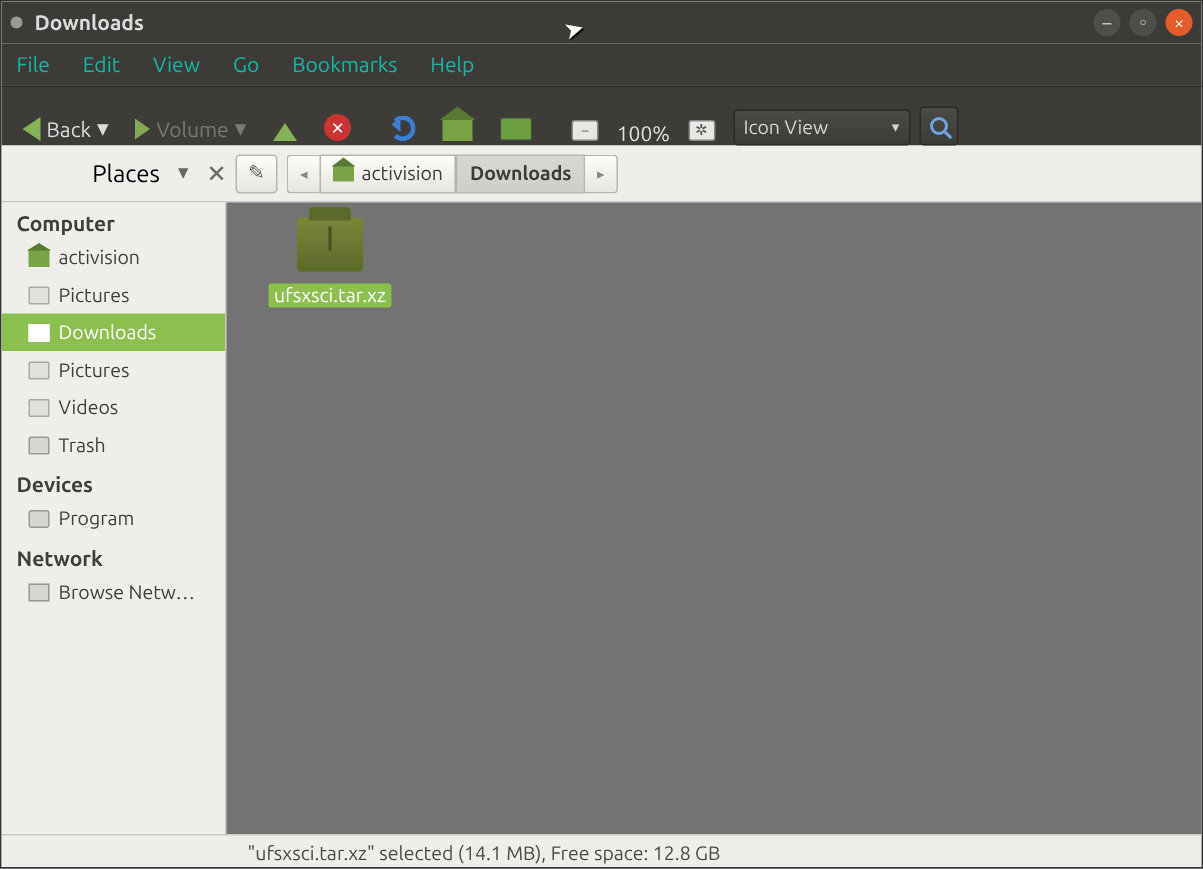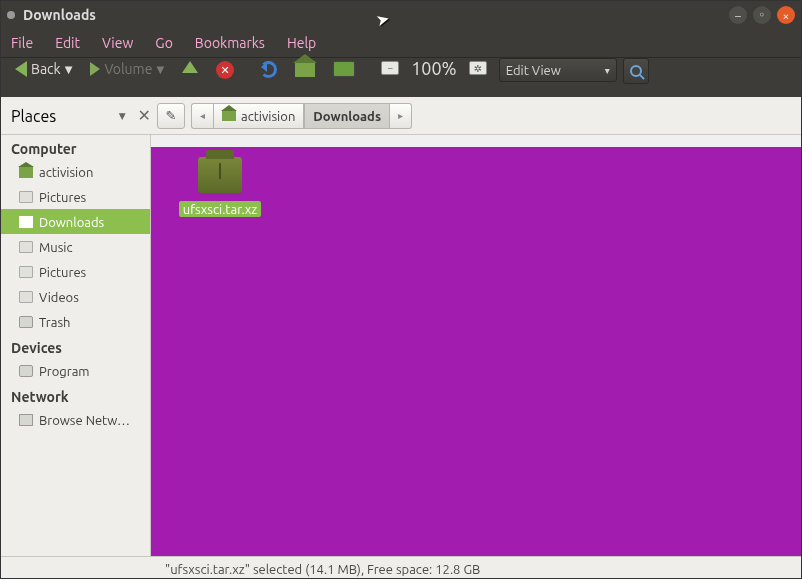--- a/index.html
+++ b/index.html
@@ -6,40 +6,40 @@
 body { width: 802px; height: 579px; background: #f0f0f0; overflow: hidden; border: 1px solid #333; }
 
 .titlebar { height: 28px; background: linear-gradient(#3c3b37, #3c3b37); display: flex; align-items: center; padding: 0 6px; color: #dcdcdc; font-size: 14px; }
 .titlebar .tb-dot { width: 8px; height: 8px; border-radius: 50%; background: #999; margin-right: 8px; }
 .titlebar .tb-title { font-weight: bold; flex: 1; }
 .titlebar .winbtn { width: 18px; height: 18px; border-radius: 50%; margin-left: 6px; display: flex; align-items: center; justify-content: center; font-size: 12px; }
 .winbtn.min { background: #4f4f49; color: #ddd; }
 .winbtn.max { background: #4f4f49; color: #ddd; }
 .winbtn.close { background: #e55c29; color: #fff; }
 
-.menubar { height: 28px; background: #3c3b37; display: flex; align-items: center; padding: 0 6px; color: #f9a8d4; font-size: 14px; gap: 14px; }
+.menubar { height: 28px; background: #3c3b37; display: flex; align-items: center; padding: 0 6px; color: #14b8a6; font-size: 14px; gap: 14px; }
 .menubar span { padding: 2px 4px; }
 
-.toolbar { height: 40px; background: #3d3c38; display: flex; align-items: flex-start; padding: 0 8px; gap: 6px; color: #ddd; border-top: 1px solid #2a2a26; }
+.toolbar { height: 40px; background: #3d3c38; display: flex; align-items: flex-end; padding: 0 8px; gap: 6px; color: #ddd; border-top: 1px solid #2a2a26; }
 .tb-item { display: flex; align-items: center; gap: 4px; padding: 3px 6px; font-size: 14px; border-radius: 3px; }
 .tb-item.disabled { color: #7a7974; }
 .tb-arrow { font-size: 10px; }
 .tb-sep { width: 2px; }
 .icon { display: inline-flex; align-items: center; justify-content: center; }
 .icon-back { width: 0; height: 0; border-right: 12px solid #87b158; border-top: 8px solid transparent; border-bottom: 8px solid transparent; }
 .icon-fwd-sm { width: 0; height: 0; border-left: 10px solid #83a85a; border-top: 7px solid transparent; border-bottom: 7px solid transparent; }
 .icon-up { width: 0; height: 0; border-bottom: 12px solid #87b158; border-left: 8px solid transparent; border-right: 8px solid transparent; }
 .icon-stop { width: 18px; height: 18px; border-radius: 50%; background: #c33; color: #fff; font-size: 11px; display: flex; align-items: center; justify-content: center; font-weight: bold; }
 .icon-reload { width: 17px; height: 17px; border: 3px solid #3b7fd6; border-left-color: transparent; border-radius: 50%; position: relative; }
 .icon-reload::after { content: ""; position: absolute; top: -2px; left: -2px; border-top: 5px solid transparent; border-bottom: 5px solid transparent; border-right: 6px solid #3b7fd6; }
 .icon-home { width: 20px; height: 16px; background: #7aa246; position: relative; }
 .icon-home::before { content: ""; position: absolute; top: -7px; left: -2px; width: 0; height: 0; border-bottom: 9px solid #5a7a33; border-left: 12px solid transparent; border-right: 12px solid transparent; }
 .icon-monitor { width: 22px; height: 16px; background: #6b9e3f; border: 1px solid #444; border-radius: 2px; }
 .icon-square { width: 18px; height: 14px; background: #e7e7e3; border: 1px solid #888; border-radius: 2px; position: relative; font-size: 9px; color: #555; display: flex; align-items: center; justify-content: center; }
-.zoom { font-size: 18px; color: #e0e0dc; }
+.zoom { font-size: 14px; color: #e0e0dc; }
 .icon-gear { width: 18px; height: 14px; background: #e7e7e3; border: 1px solid #888; border-radius: 2px; position: relative; display:flex;align-items:center;justify-content:center;font-size:10px;color:#555;}
 .view-select { flex: 0 0 118px; height: 24px; background: linear-gradient(#4b4a45,#3c3b37); border: 1px solid #2a2a26; border-radius: 3px; display: flex; align-items: center; padding: 0 6px; font-size: 13px; color: #d6d6d0; justify-content: space-between; }
 .search-btn { width: 26px; height: 26px; background: linear-gradient(#4b4a45,#3c3b37); border: 1px solid #2a2a26; border-radius: 3px; display: flex; align-items: center; justify-content: center; }
 .icon-search { width: 12px; height: 12px; border: 2px solid #6fa4dc; border-radius: 50%; position: relative; }
 .icon-search::after { content: ""; position: absolute; width: 6px; height: 2px; background: #6fa4dc; transform: rotate(45deg); bottom: -3px; right: -5px; }
 
 .pathbar { height: 38px; background: #efeeeb; border-bottom: 1px solid #c9c8c3; display: flex; align-items: center; padding: 0 10px; gap: 6px; }
 .pathbar .edit-btn { width: 28px; height: 26px; background: linear-gradient(#fdfdfb,#e6e5e0); border: 1px solid #b5b4ae; border-radius: 3px; display:flex;align-items:center;justify-content:center;font-size:13px;color:#555;}
 .pathbar .chevbtn { width: 22px; height: 26px; background: linear-gradient(#fdfdfb,#e6e5e0); border: 1px solid #b5b4ae; display:flex;align-items:center;justify-content:center;font-size:10px;color:#888;}
 .pathbar .chevbtn.l { border-radius: 3px 0 0 3px; border-right: none; }
@@ -59,21 +59,21 @@
 .place .eject { position:absolute; right:8px; font-size:11px; color:#666;}
 .place .pi { width: 14px; height: 12px; flex-shrink: 0; }
 .pi.home { background: #7aa246; position:relative;} .pi.home::before{content:"";position:absolute;top:-4px;left:-1px;border-bottom:5px solid #5a7a33;border-left:8px solid transparent;border-right:8px solid transparent;}
 .pi.folder { background:#e1e1dc;border:1px solid #aaa;border-radius:1px;}
 .pi.drive { background:#d7d7d2;border:1px solid #999;border-radius:2px;}
 .pi.download { background:#e1e1dc;border:1px solid #aaa;position:relative;}
 .pi.download.sel{background:#fff;border-color:#fff;}
 .pi.trash { background:#d7d7d2;border:1px solid #999;border-radius:2px 2px 1px 1px;}
 .pi.net { background:#d7d7d2;border:1px solid #999;}
 
-.content { flex: 1; background: #a21caf; position: relative; padding: 12px; margin-top: 12px; }
+.content { flex: 1; background: #737373; position: relative; padding: 12px; }
 .fileicon { width: 90px; text-align: center; position: absolute; left: 24px; top: 6px; }
 .archive { width: 44px; height: 36px; background: linear-gradient(#7a873a,#5c6a29); margin: 4px auto 6px; border-radius: 3px; position: relative; }
 .archive::before { content:""; position:absolute; top:-7px; left:8px; width:28px; height:9px; background:#5c6a29; border-radius:3px 3px 0 0;}
 .archive::after { content:""; position:absolute; top:6px; left:50%; width:2px; height:16px; background:#454f1f; transform:translateX(-50%); box-shadow: 0 18px 0 2px rgba(0,0,0,0);}
 .filename { display:inline-block; background:#8cbf4d; color:#fff; font-size:13px; padding:1px 4px; border-radius:2px;}
 
 .statusbar { height: 24px; background: #efeeeb; border-top: 1px solid #c9c8c3; display: flex; align-items: center; padding: 0 10px 0 164px; font-size: 13px; color: #4a4a45; }
 
 .cursor { position: absolute; top: 10px; left: 376px; font-size: 16px; color: #fff; pointer-events: none; text-shadow: 1px 1px 1px #000; transform: rotate(-15deg);}
 </style>
@@ -126,30 +126,30 @@
     </div>
   <div class="tb-sep"></div>
   <div class="tb-item">
       <span class="icon icon-square">–</span>
     </div>
   <span class="zoom">100%</span>
   <div class="tb-item">
       <span class="icon icon-gear">✲</span>
     </div>
   <div class="view-select">
-    <span>Edit View</span>
+    <span>Icon View</span>
     <span class="tb-arrow">▾</span>
   </div>
   <div class="search-btn">
       <span class="icon-search"></span>
     </div>
 </div>
 
 <div class="pathbar">
-  <div style="width:140px;display:flex;align-items:center;">
+  <div style="width:140px;display:flex;align-items:center;text-align:right;">
     <span class="lbl" style="flex:1">Places</span>
     <span class="dd" style="margin:0 12px;font-size:9px;color:#666">▼</span>
     <span class="x" style="font-weight:bold;color:#6a6a64">✕</span>
   </div>
   <div class="edit-btn">✎</div>
   <div class="pathgroup">
     <div class="chevbtn l">◂</div>
     <div class="seg">
       <span class="mini-home"></span>
       <span>activision</span>
@@ -171,24 +171,20 @@
     <div class="place">
         <span class="pi folder"></span>
         <span>Pictures</span>
       </div>
     <div class="place selected">
         <span class="pi download sel"></span>
         <span>Downloads</span>
       </div>
     <div class="place">
         <span class="pi folder"></span>
-        <span>Music</span>
-      </div>
-    <div class="place">
-        <span class="pi folder"></span>
         <span>Pictures</span>
       </div>
     <div class="place">
         <span class="pi folder"></span>
         <span>Videos</span>
       </div>
     <div class="place">
         <span class="pi trash"></span>
         <span>Trash</span>
       </div>

